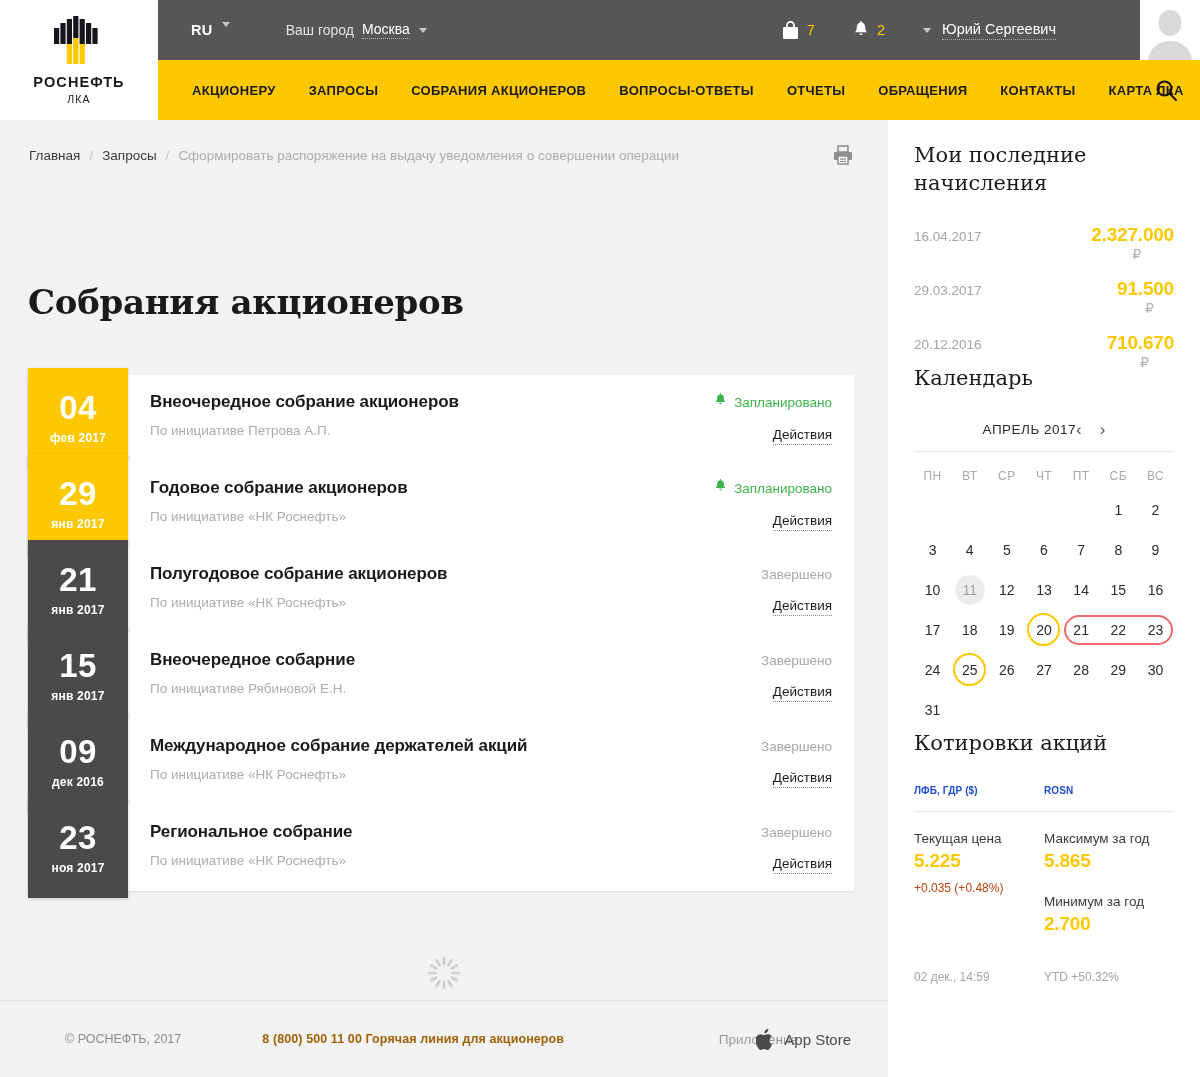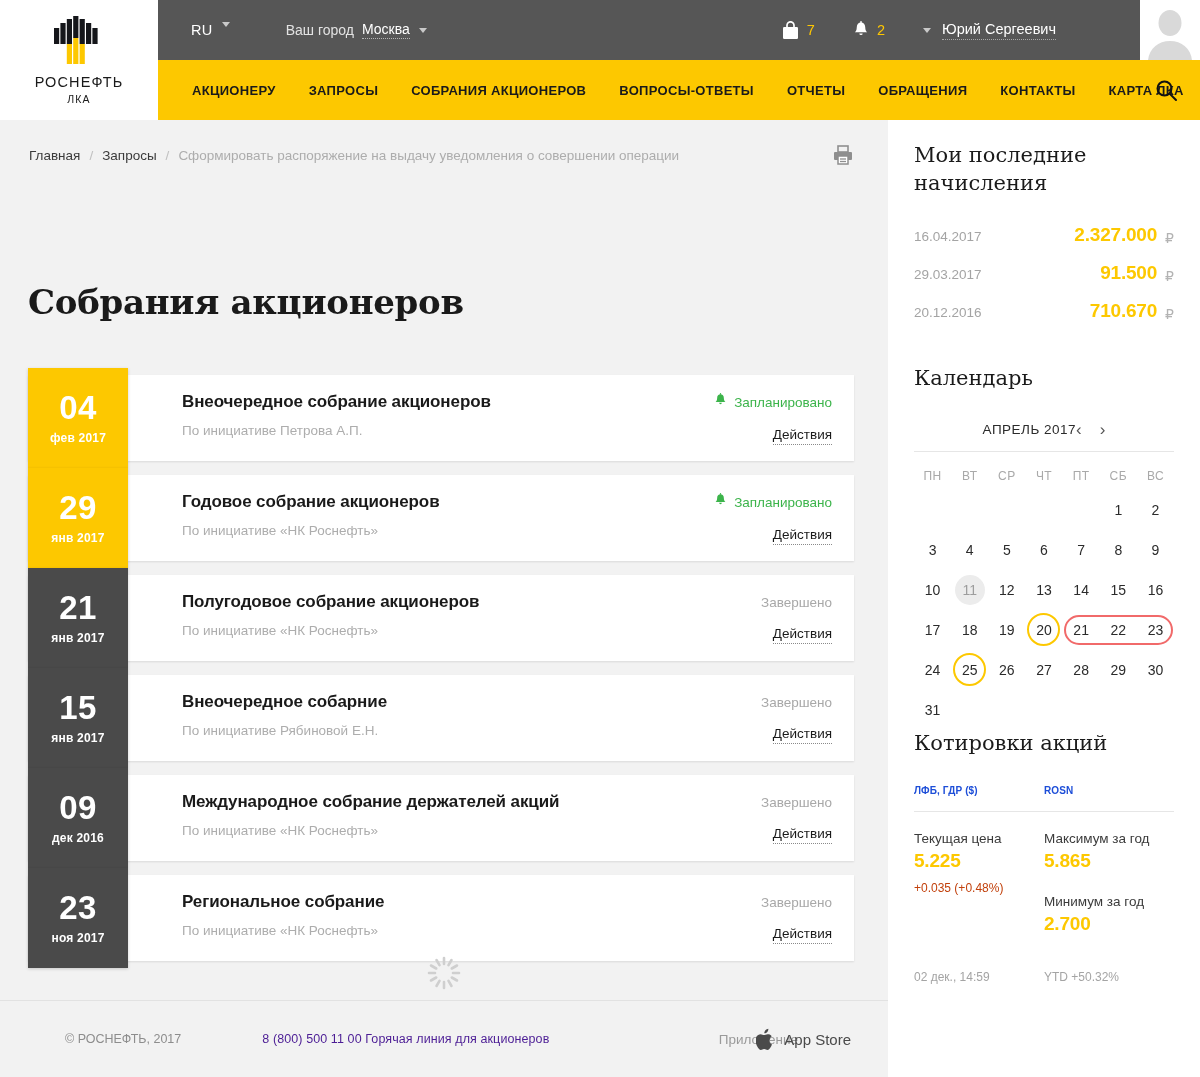--- a/index.html
+++ b/index.html
@@ -35,21 +35,21 @@
     background: #ffffff;
     display: flex;
     flex-direction: column;
     align-items: center;
     justify-content: center;
     cursor: pointer;
   }
   .logo-mark { width: 50px; height: 48px; display:block; }
   .logo-word {
     font-size: 14.5px;
-    font-weight: normal;
+    font-weight: bold;
     letter-spacing: 1.1px;
     color: #1a1a1a;
     margin-top: 10px;
   }
   .logo-sub {
     font-size: 10.5px;
     letter-spacing: 1.2px;
     color: #1a1a1a;
     margin-top: 3px;
   }
@@ -67,21 +67,21 @@
     right: 0; top: 0;
     width: 60px; height: 60px;
     background: #ffffff;
     overflow: hidden;
   }
 
   .tb-lang {
     margin-left: 33px;
     color: #ffffff;
     font-size: 14.5px;
-    font-weight: normal;
+    font-weight: bold;
     letter-spacing: .4px;
     display: flex;
     cursor: pointer;
   }
   .caret {
     display: inline-block;
     width: 0; height: 0;
     border-left: 4.5px solid transparent;
     border-right: 4.5px solid transparent;
     border-top: 5px solid #c9c9c9;
@@ -213,24 +213,23 @@
   
   .cards {
     position: absolute;
     left: 28px; top: 255px;
     width: 826px;
   }
   .card {
     position: relative;
     display: flex;
     background: #ffffff;
-    margin-bottom: 14px;
+    margin-bottom: 0;
     box-shadow: 0 1px 2px rgba(0,0,0,.10);
     height: 86px;
-    gap: 32px;
   }
   .card-date {
     width: 100px;
     min-width: 100px;
     height: 100px;
     margin-top: -7px;
     background: #4a4a4a;
     color: #ffffff;
     display: flex;
     flex-direction: column;
@@ -317,22 +316,22 @@
     padding-left: 36px;
   }
   .f-copy {
     margin-left: 29px;
     font-size: 12.5px;
     color: #8d8d8d;
   }
   .f-phone {
     margin-left: 81px;
     font-size: 12.5px;
-    font-weight: normal;
-    color: #4c1d95;
+    font-weight: bold;
+    color: #a16207;
     letter-spacing: .1px;
   }
   .f-app {
     position: absolute;
     right: 90px;
     font-size: 13.5px;
     color: #9a9a9a;
   }
   .f-store {
     position: absolute;
@@ -357,21 +356,21 @@
 
   .accr-block { position: absolute; left: 26px; top: 22px; width: 260px; }
   .accr-list { margin-top: 27px; }
   .accr-row {
     display: flex;
     align-items: baseline;
     justify-content: space-between;
     margin-bottom: 16px;
   }
   .accr-date { font-size: 13.5px; color: #a4a4a4; }
-  .accr-amtwrap { display: flex; align-items: flex-end; }
+  .accr-amtwrap { display: flex; align-items: center; flex-direction: column; }
   .accr-amt {
     font-size: 19px;
     font-weight: bold;
     color: #fdc800;
     letter-spacing: -.2px;
   }
   .accr-cur { font-size: 14px; color: #b3b3b3; margin-left: 8px; }
 
   .cal-block { position: absolute; left: 26px; top: 245px; width: 260px; }
   .cal-nav {

